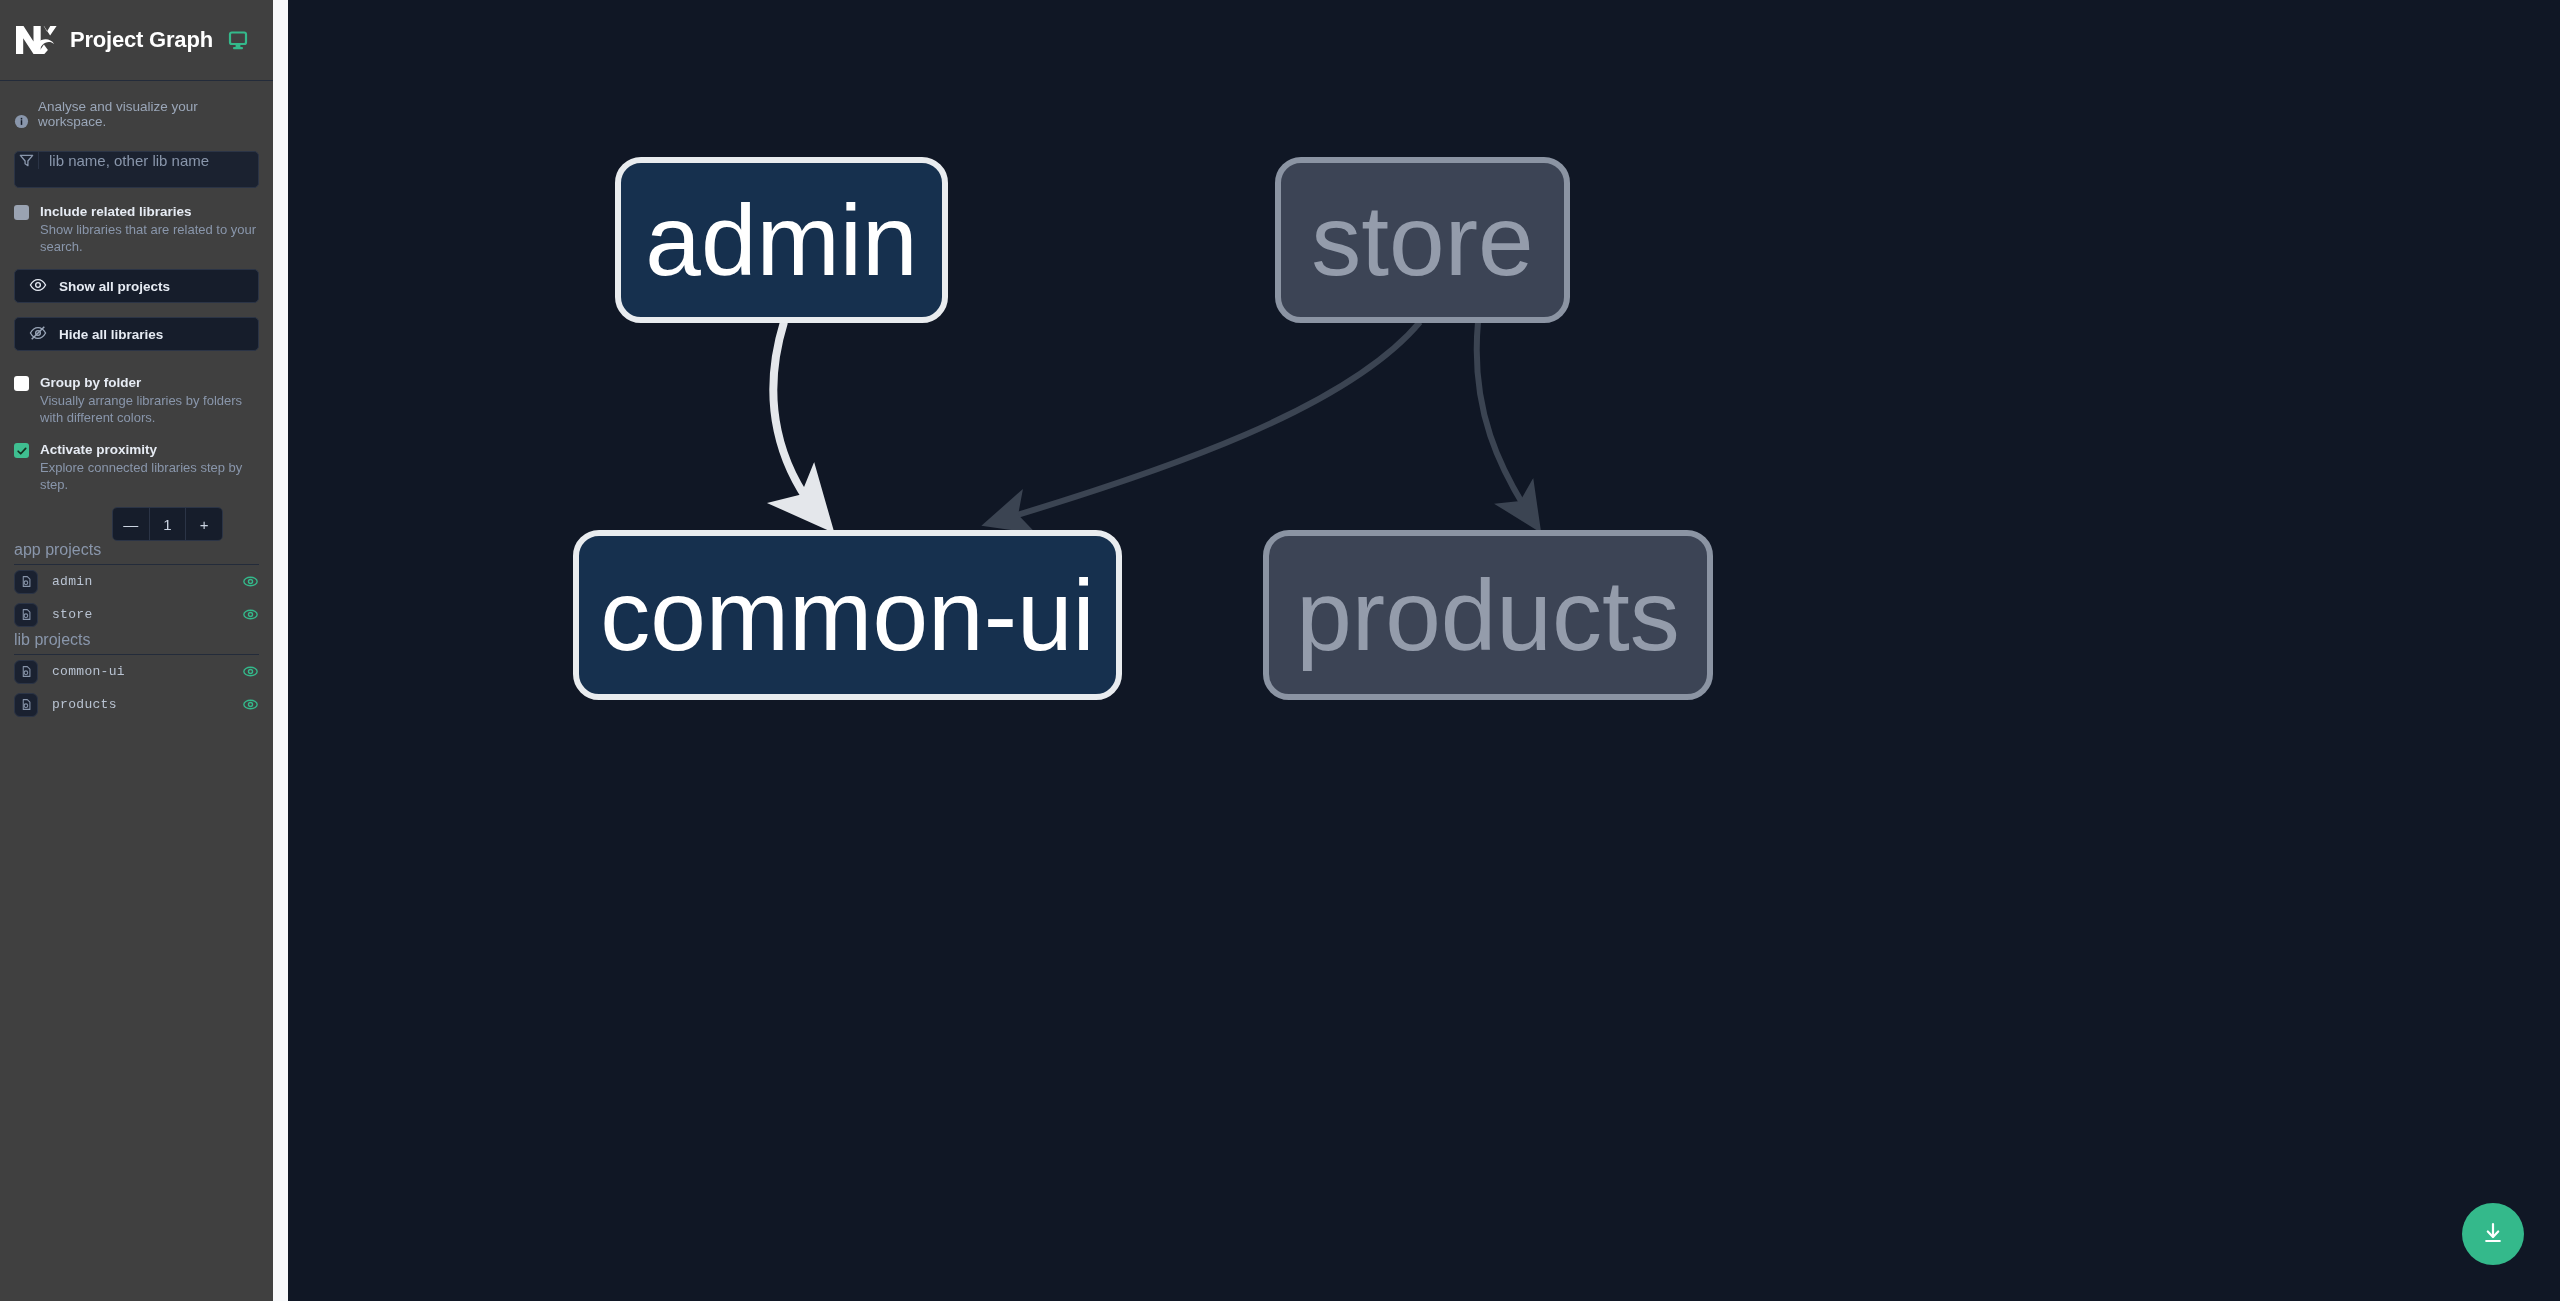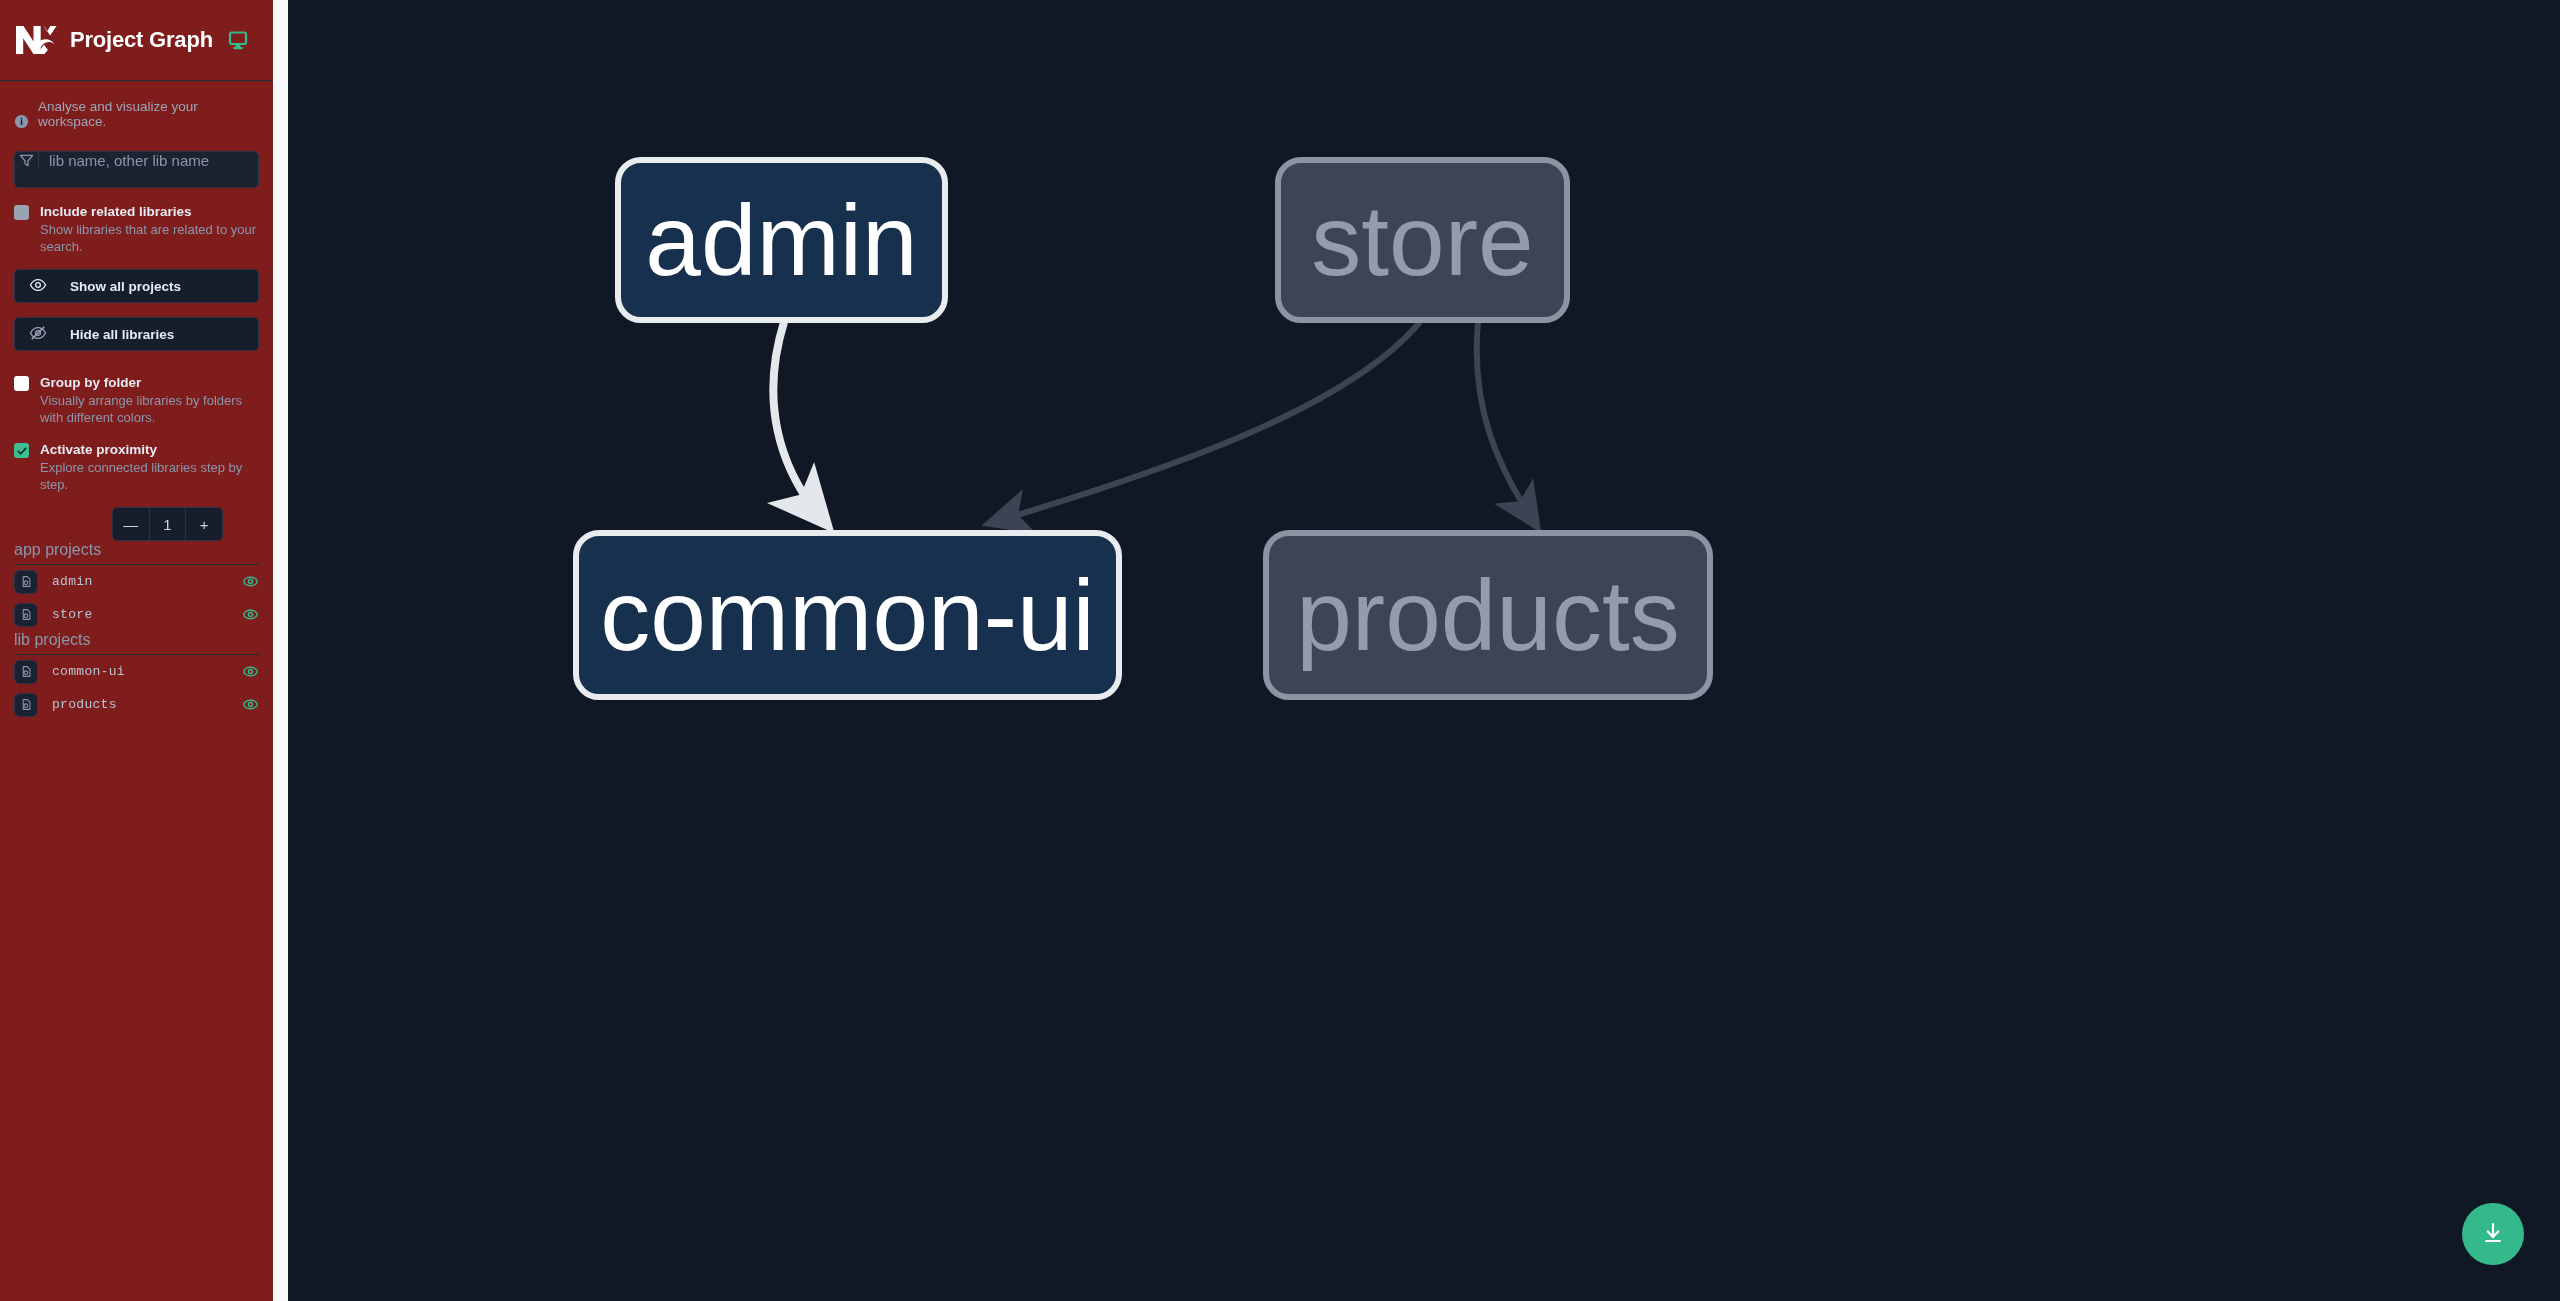--- a/index.html
+++ b/index.html
@@ -15,21 +15,21 @@
     position: relative;
     width: 2560px;
     height: 1301px;
     display: flex;
   }
 
   
   .sidebar {
     width: 273px;
     height: 1301px;
-    background: #7f1d1d;
+    background: #404040;
     flex: 0 0 273px;
     position: relative;
     overflow: hidden;
   }
   .sb-header {
     height: 81px;
     display: flex;
     align-items: center;
     padding: 0 0 0 14px;
     border-bottom: 1px solid #232b3a;
@@ -107,21 +107,21 @@
     color: #8996ab; font-size: 13px; line-height: 17px; margin-top: 1px;
   }
 
   .sb-btn {
     margin: 14px 14px 0 14px;
     height: 34px;
     border: 1px solid #2b3446;
     border-radius: 5px;
     background: #161d2b;
     display: flex; align-items: center;
-    gap: 23px;
+    gap: 12px;
     padding: 0 14px;
     color: #e6ebf3;
     font-size: 13.5px;
     font-weight: bold;
     cursor: pointer;
   }
   .sb-btn:first-of-type { margin-top: 18px; }
 
   .stepper {
     margin: 14px 14px 0 auto;

